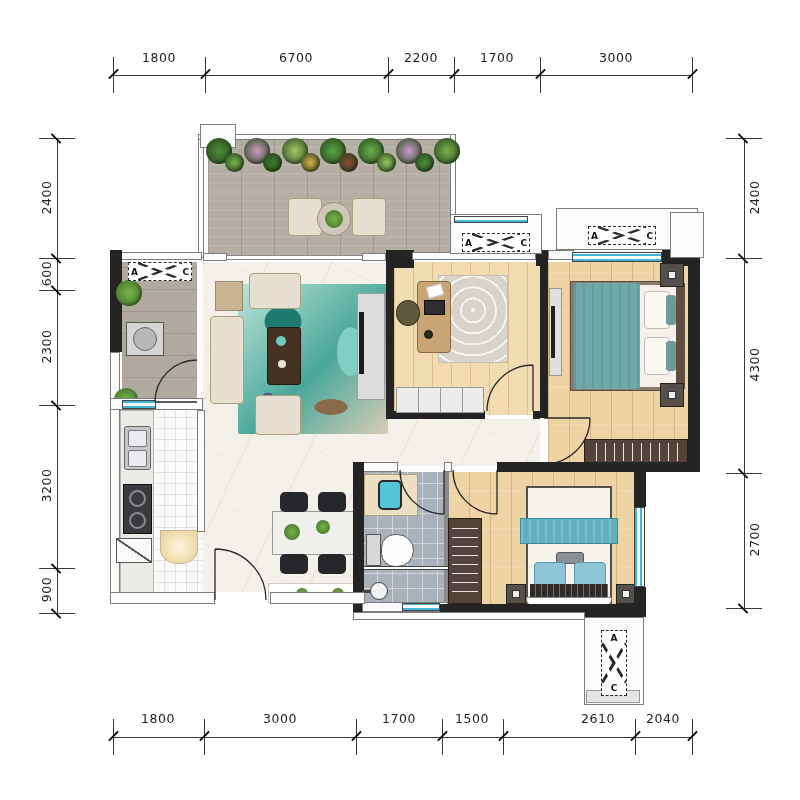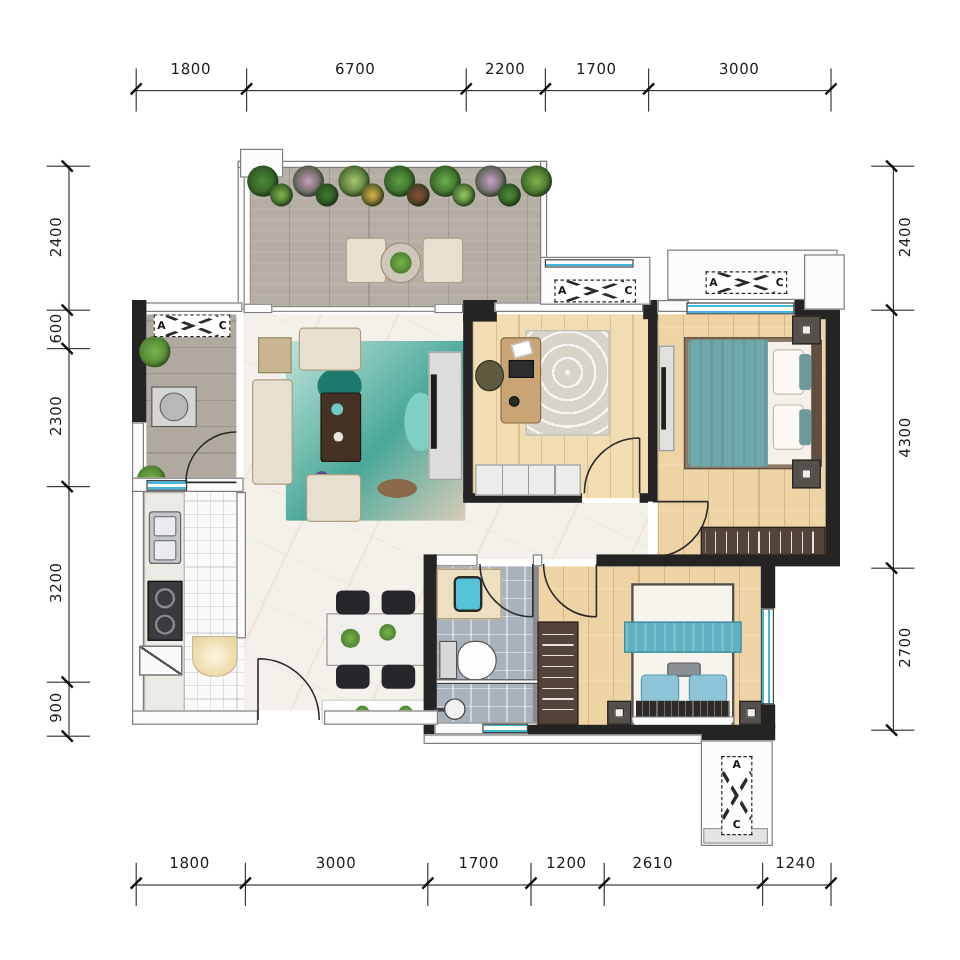--- a/index.html
+++ b/index.html
@@ -94,23 +94,23 @@
     <div class="abs vtick" style="left:113px;top:719px;height:36px"></div>
     <div class="abs vtick" style="left:204px;top:719px;height:36px"></div>
     <div class="abs vtick" style="left:356px;top:719px;height:36px"></div>
     <div class="abs vtick" style="left:442px;top:719px;height:36px"></div>
     <div class="abs vtick" style="left:503px;top:719px;height:36px"></div>
     <div class="abs vtick" style="left:635px;top:719px;height:36px"></div>
     <div class="abs vtick" style="left:692px;top:719px;height:36px"></div>
     <div class="abs dlabel" style="left:128px;top:711px">1800</div>
     <div class="abs dlabel" style="left:250px;top:711px">3000</div>
     <div class="abs dlabel" style="left:369px;top:711px">1700</div>
-    <div class="abs dlabel" style="left:442px;top:711px">1200</div>
-    <div class="abs dlabel" style="left:514px;top:711px">2610</div>
-    <div class="abs dlabel" style="left:633px;top:711px">1240</div>
+    <div class="abs dlabel" style="left:442px;top:711px">1500</div>
+    <div class="abs dlabel" style="left:568px;top:711px">2610</div>
+    <div class="abs dlabel" style="left:633px;top:711px">2040</div>
   </div>
 
   <div class="abs">
     <div class="abs dline" style="left:57px;top:138px;width:1px;height:475px"></div>
     <div class="abs htick" style="left:39px;top:138px;width:36px"></div>
     <div class="abs htick" style="left:39px;top:258px;width:36px"></div>
     <div class="abs htick" style="left:39px;top:290px;width:36px"></div>
     <div class="abs htick" style="left:39px;top:405px;width:36px"></div>
     <div class="abs htick" style="left:39px;top:568px;width:36px"></div>
     <div class="abs htick" style="left:39px;top:613px;width:36px"></div>

